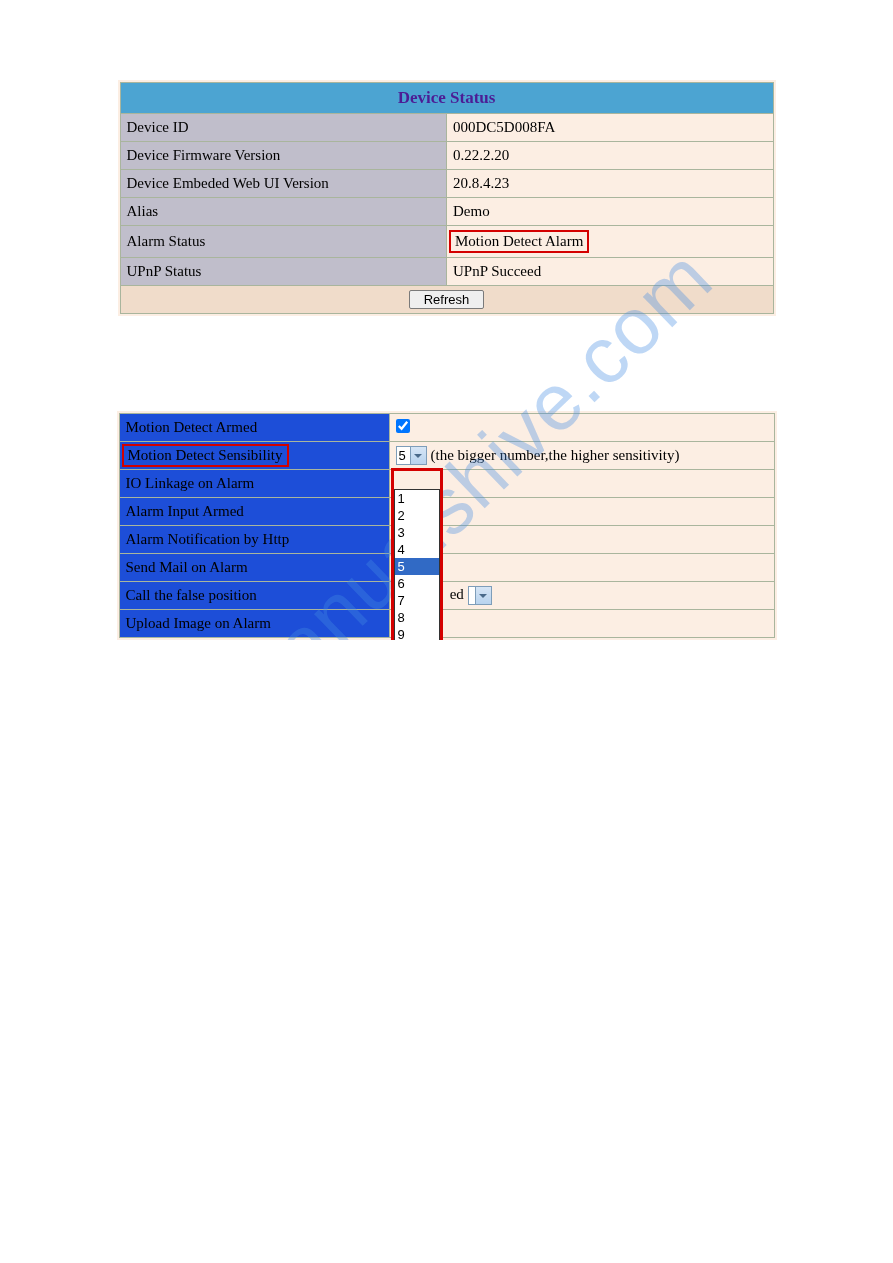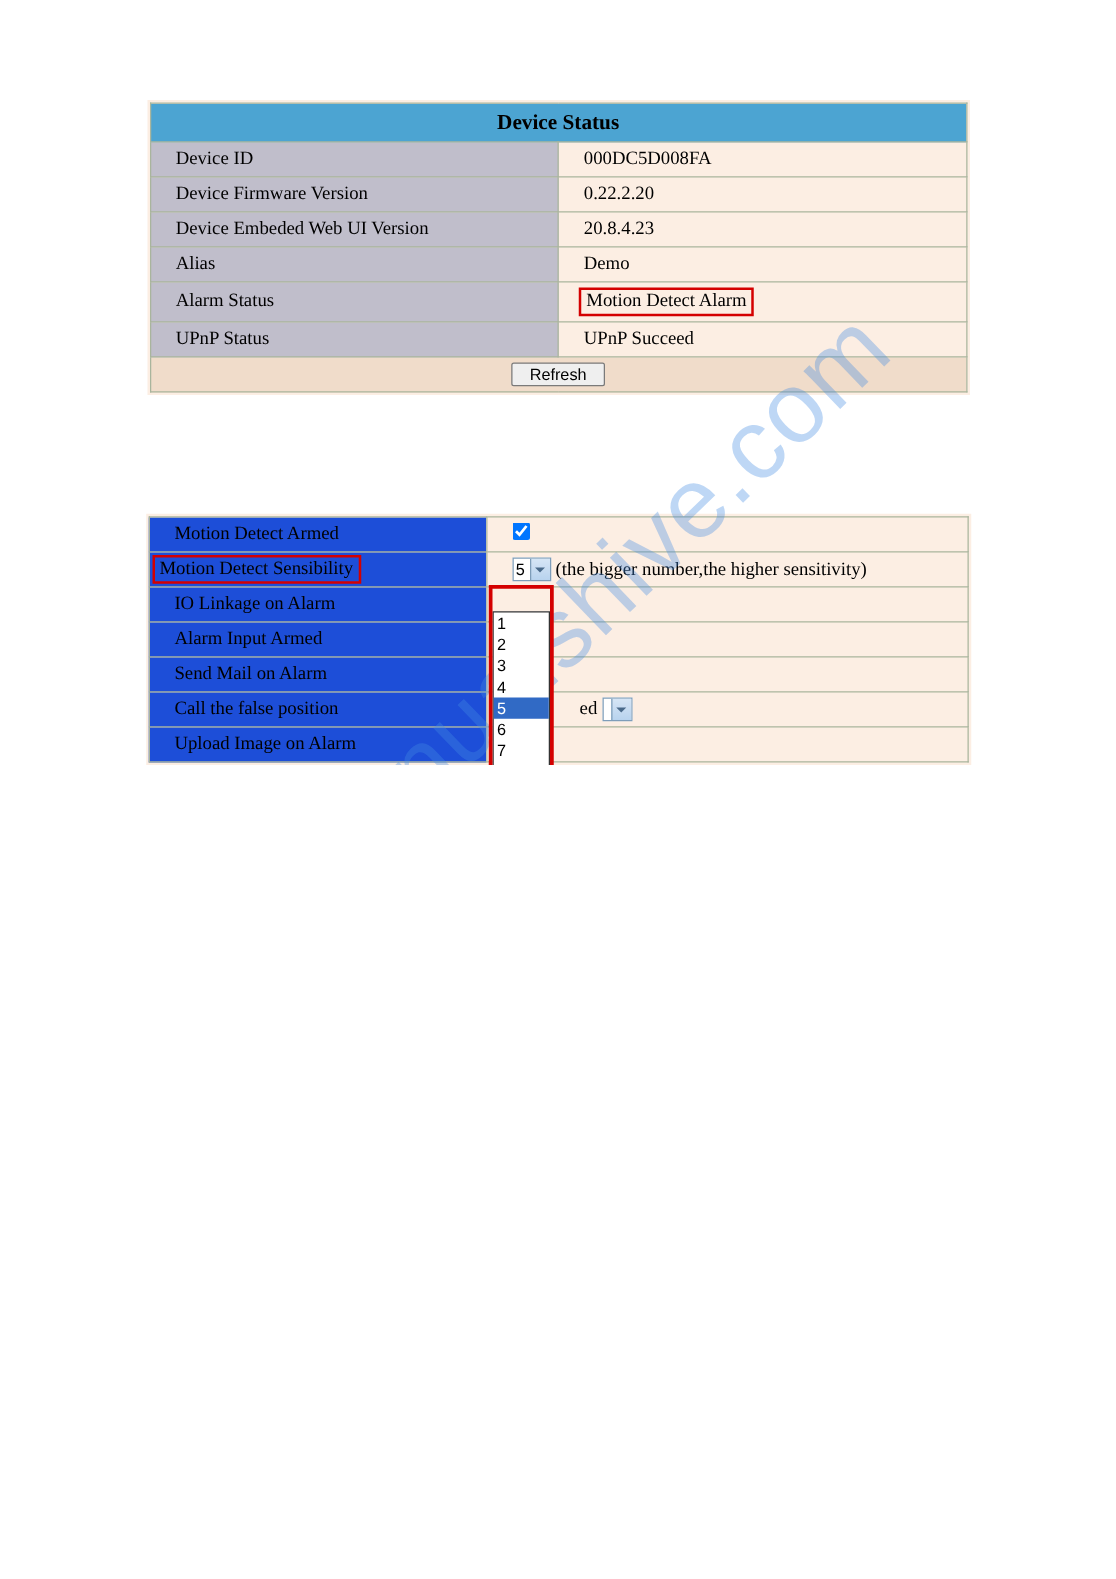--- a/index.html
+++ b/index.html
@@ -28,30 +28,30 @@
     padding: 2px;
     position: relative;
   }
   table {
     border-collapse: collapse;
     width: 100%;
     table-layout: fixed;
   }
   th.header {
     background: #4ca4d2;
-    color: #000000;
+    color: #4c1d95;
     font-weight: bold;
     font-size: 17px;
     text-align: center;
     border: 1px solid #a9b59d;
     padding: 5px 0;
   }
   td {
     border: 1px solid #a9b59d;
-    padding: 4px 20px;
+    padding: 4px 6px;
     font-size: 15px;
     color: #000;
     background: #fceee3;
     vertical-align: middle;
     height: 28px;
   }
   td.label-cell {
     background: #c0becb;
     width: 255px;
   }
@@ -219,20 +219,24 @@
       </tr>
       <tr>
         <td class="label-cell2">IO Linkage on Alarm</td>
         <td></td>
       </tr>
       <tr>
         <td class="label-cell2">Alarm Input Armed</td>
         <td></td>
       </tr>
       <tr>
+        <td class="label-cell2">Alarm Notification by Http</td>
+        <td></td>
+      </tr>
+      <tr>
         <td class="label-cell2">Send Mail on Alarm</td>
         <td></td>
       </tr>
       <tr>
         <td class="label-cell2">Call the false position</td>
         <td>
           <span style="visibility:hidden">XXXXX</span><span>ed</span>
           <span class="select-box" style="vertical-align:middle">
             <span class="val" style="width:6px"></span>
             <span class="arrow"></span>

